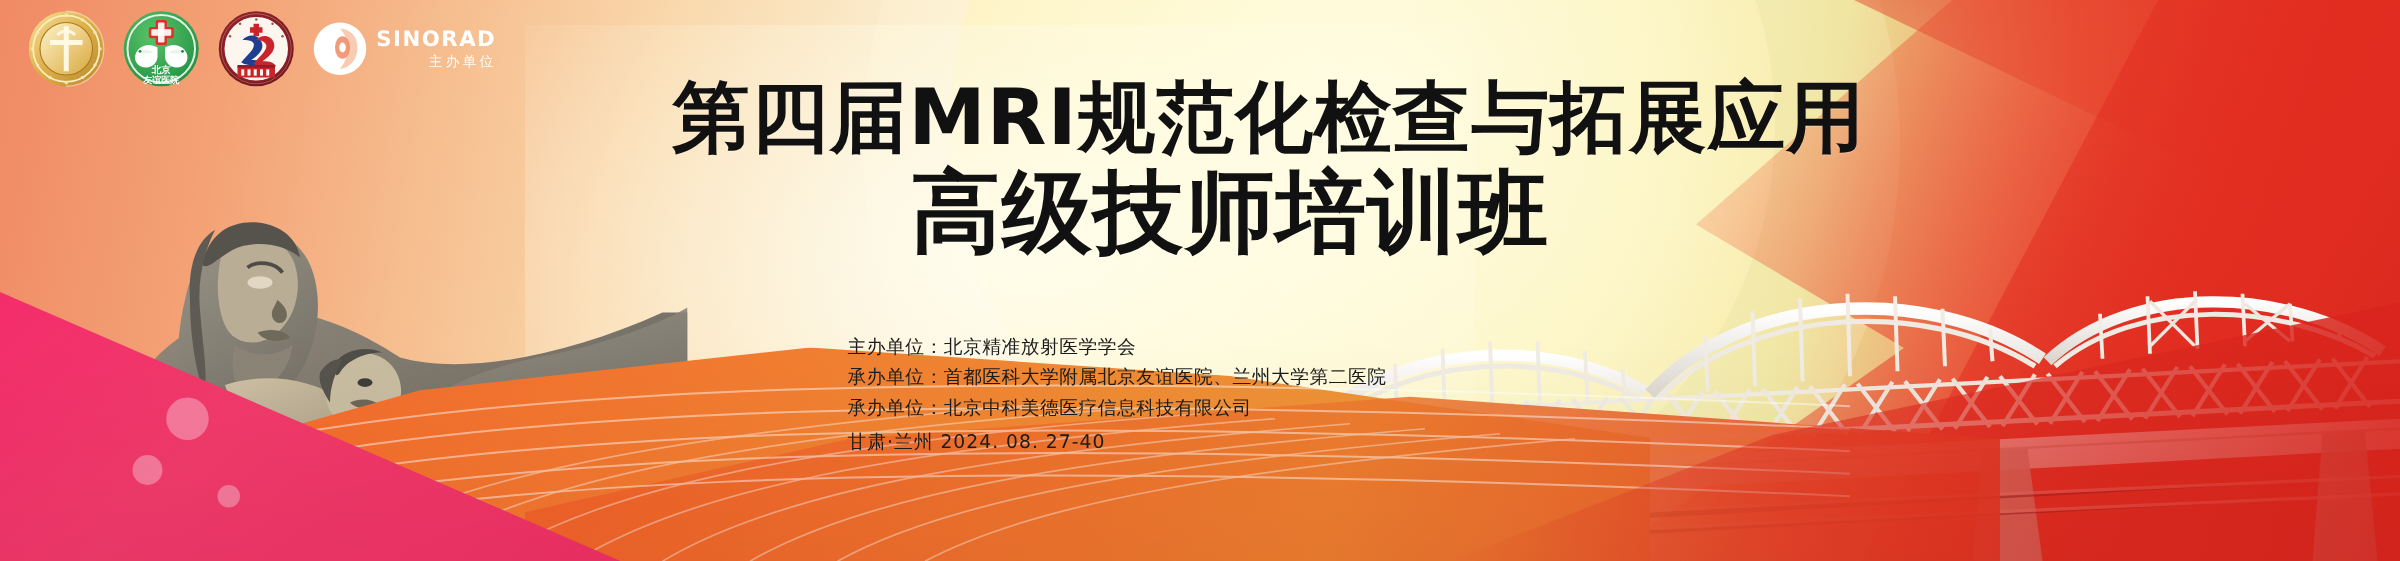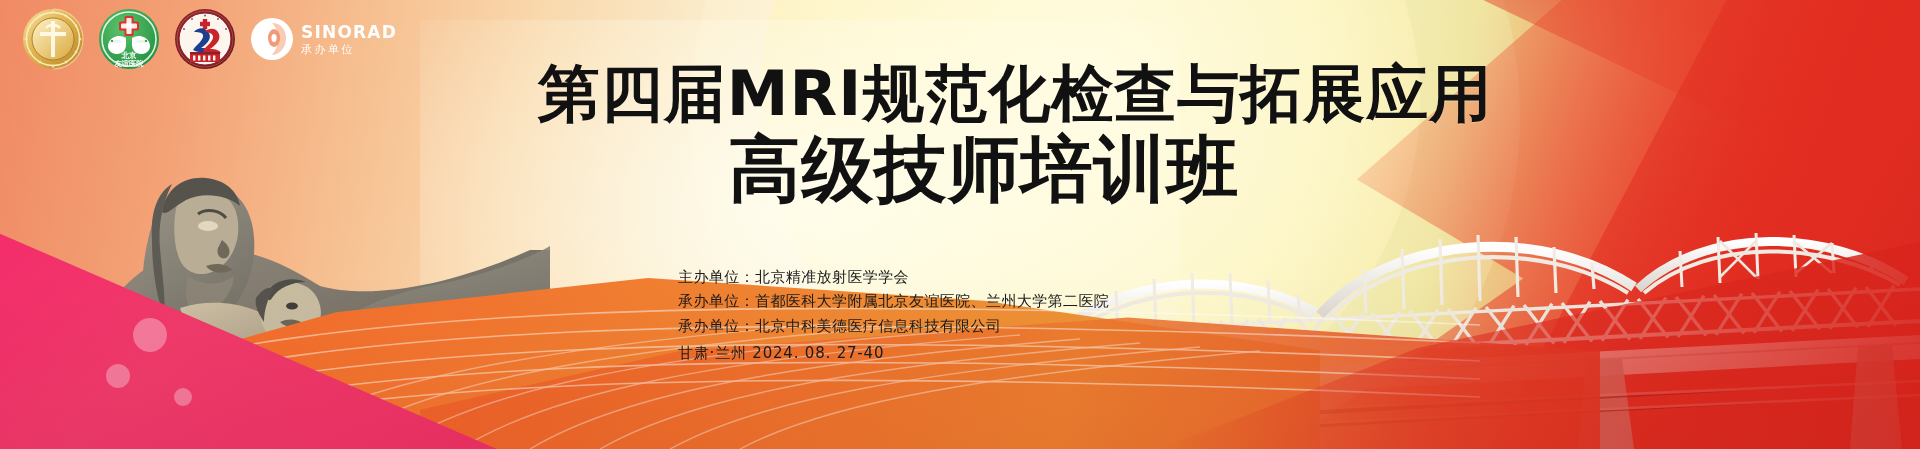--- a/index.html
+++ b/index.html
@@ -115,21 +115,21 @@
   .deco-red-bottom-right{
     position:absolute;right:0;bottom:0;width:760px;height:230px;
     background:linear-gradient(90deg,rgba(226,50,36,0) 0%,rgba(224,46,34,.55) 35%,rgba(216,36,28,.9) 100%);
     clip-path:polygon(0 100%,100% 100%,100% 10%, 34% 56%);
   }
 
   
   .logo-row{position:absolute;left:22px;top:8px;display:flex;align-items:center;gap:14px;z-index:30;}
   .logo{position:relative;width:62px;height:62px;flex:0 0 auto;}
   .logo svg{display:block;width:100%;height:100%;}
-  .logo-sinorad{display:flex;align-items:center;gap:7px;width:auto;height:62px;}
+  .logo-sinorad{display:flex;align-items:center;gap:7px;width:auto;height:62px;text-align:right;}
   .sino-mark{width:44px;height:44px;flex:0 0 auto;}
   .sino-text{display:flex;flex-direction:column;justify-content:center;line-height:1;}
   .sino-en{
     font-family:"DejaVu Sans",sans-serif;
     font-weight:bold;font-size:17px;letter-spacing:1.2px;color:#ffffff;
   }
   .sino-cn{
     font-family:"DejaVu Sans",sans-serif;
     font-size:11px;letter-spacing:2.5px;color:#ffffff;margin-top:3px;
   }
@@ -499,21 +499,21 @@
         <svg viewBox="0 0 44 44">
           <circle cx="22" cy="22" r="21" fill="#ffffff"></circle>
           <path d="M22 6 C30 6 36 12 36 21 C36 31 29 38 22 38 C26 33 28 28 28 22
                    C28 15 26 10 22 6 Z" fill="#f3a074" opacity=".55"></path>
           <ellipse cx="24" cy="21" rx="6" ry="9" fill="#f08a64" opacity=".85"></ellipse>
           <ellipse cx="24" cy="21" rx="2.6" ry="4" fill="#ffffff"></ellipse>
         </svg>
       </div>
       <div class="sino-text">
         <div class="sino-en">SINORAD</div>
-        <div class="sino-cn">承办单位</div>
+        <div class="sino-cn">主办单位</div>
       </div>
     </div>
   </div>
 
   <div class="title-wrap">
     <div class="title-line title-line-1">第四届MRI规范化检查与拓展应用</div>
     <div class="title-line title-line-2">高级技师培训班</div>
   </div>
 
   <div class="info">

